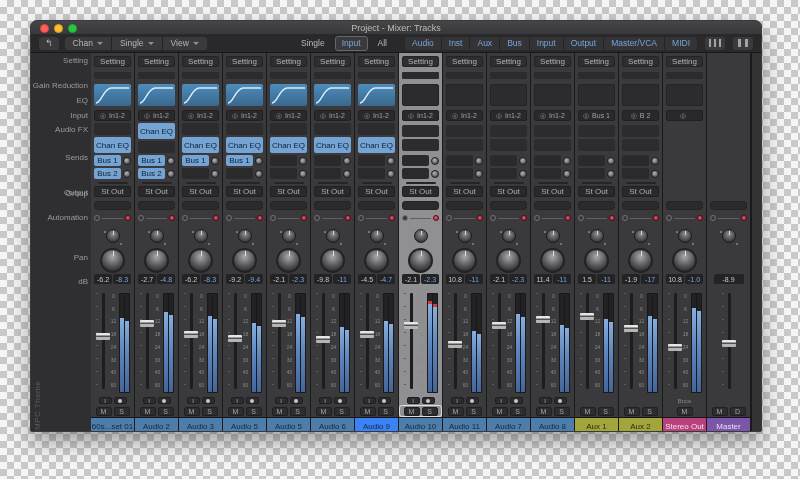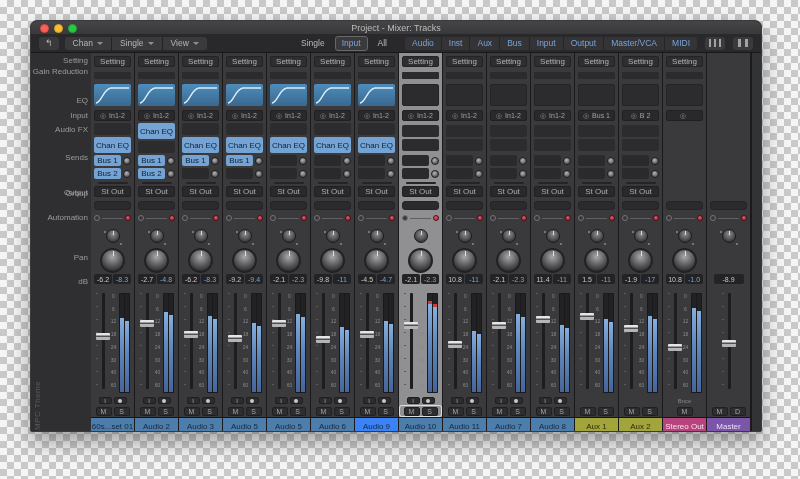--- a/index.html
+++ b/index.html
@@ -176,21 +176,21 @@
       </div>
     <div class="viewicon">
         <div class="bars2"></div>
       </div>
   </div>
 
   <div class="content">
     <div class="labelcol">
       <div class="themetext">AKAI MPC Theme</div>
     <div class="rowlabel" style="top: 3px;">Setting</div>
-        <div class="rowlabel" style="top: 14px; text-align: right;">Gain Reduction</div>
+        <div class="rowlabel" style="top: 28px; text-align: right;">Gain Reduction</div>
         <div class="rowlabel" style="top: 43px;">EQ</div>
         <div class="rowlabel" style="top: 58px;">Input</div>
         <div class="rowlabel" style="top: 72px;">Audio FX</div>
         <div class="rowlabel" style="top: 100px;">Sends</div>
         <div class="rowlabel" style="top: 135px;">Output</div>
         <div class="rowlabel" style="top: 136px;">Group</div>
         <div class="rowlabel" style="top: 160px;">Automation</div>
         <div class="rowlabel" style="top: 200px;">Pan</div>
         <div class="rowlabel" style="top: 224px;">dB</div>
       </div>

